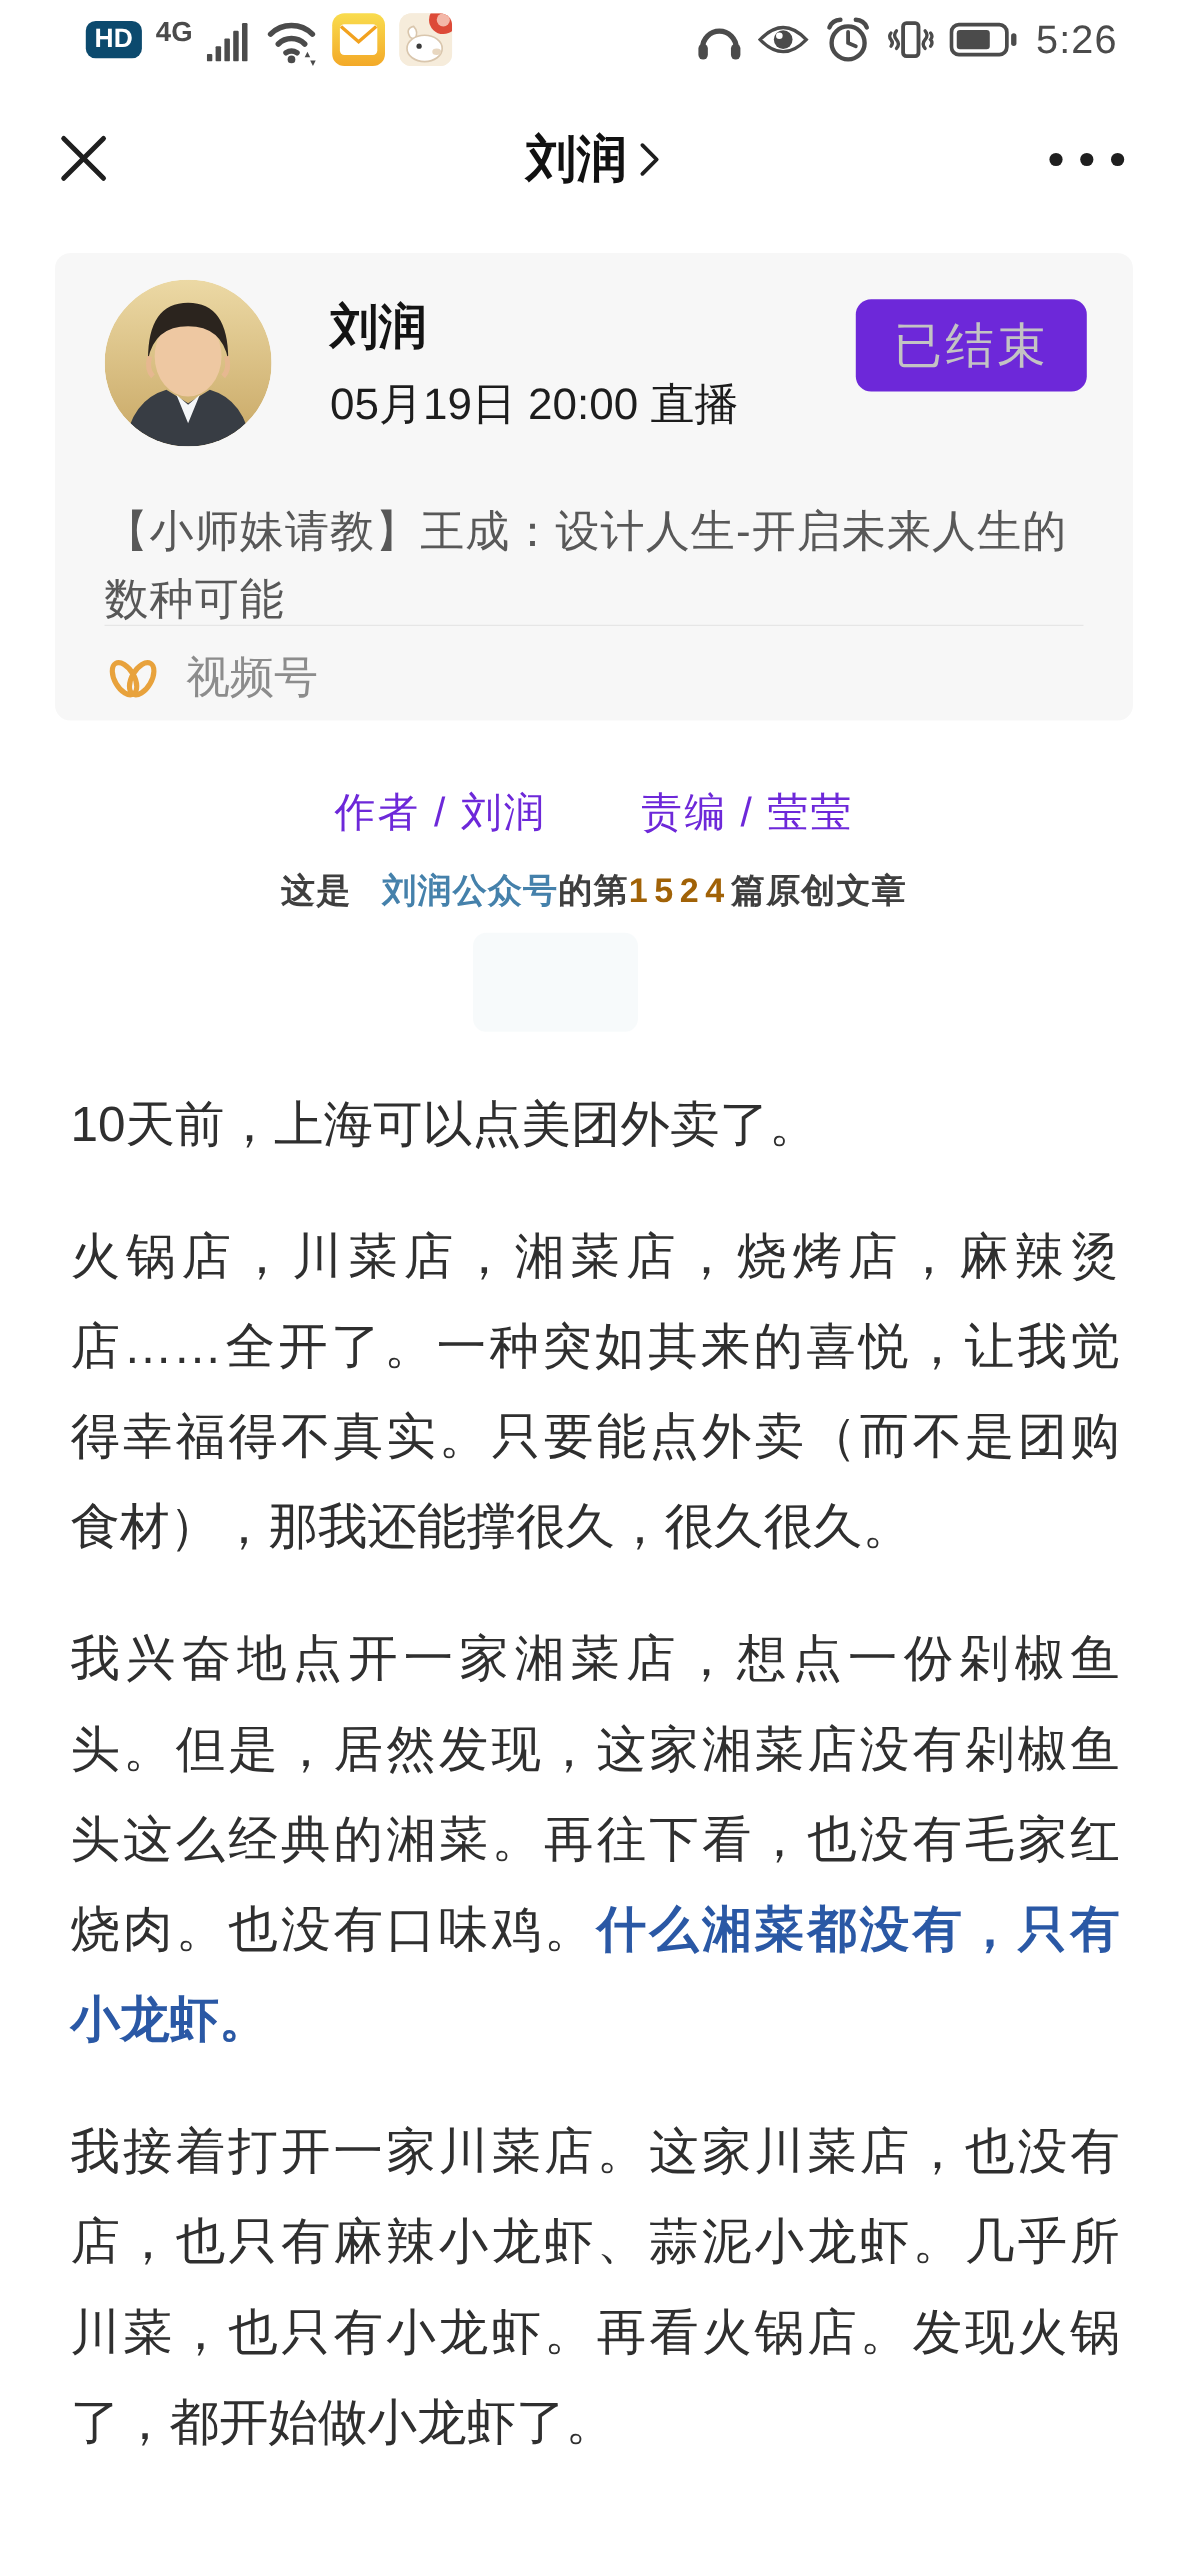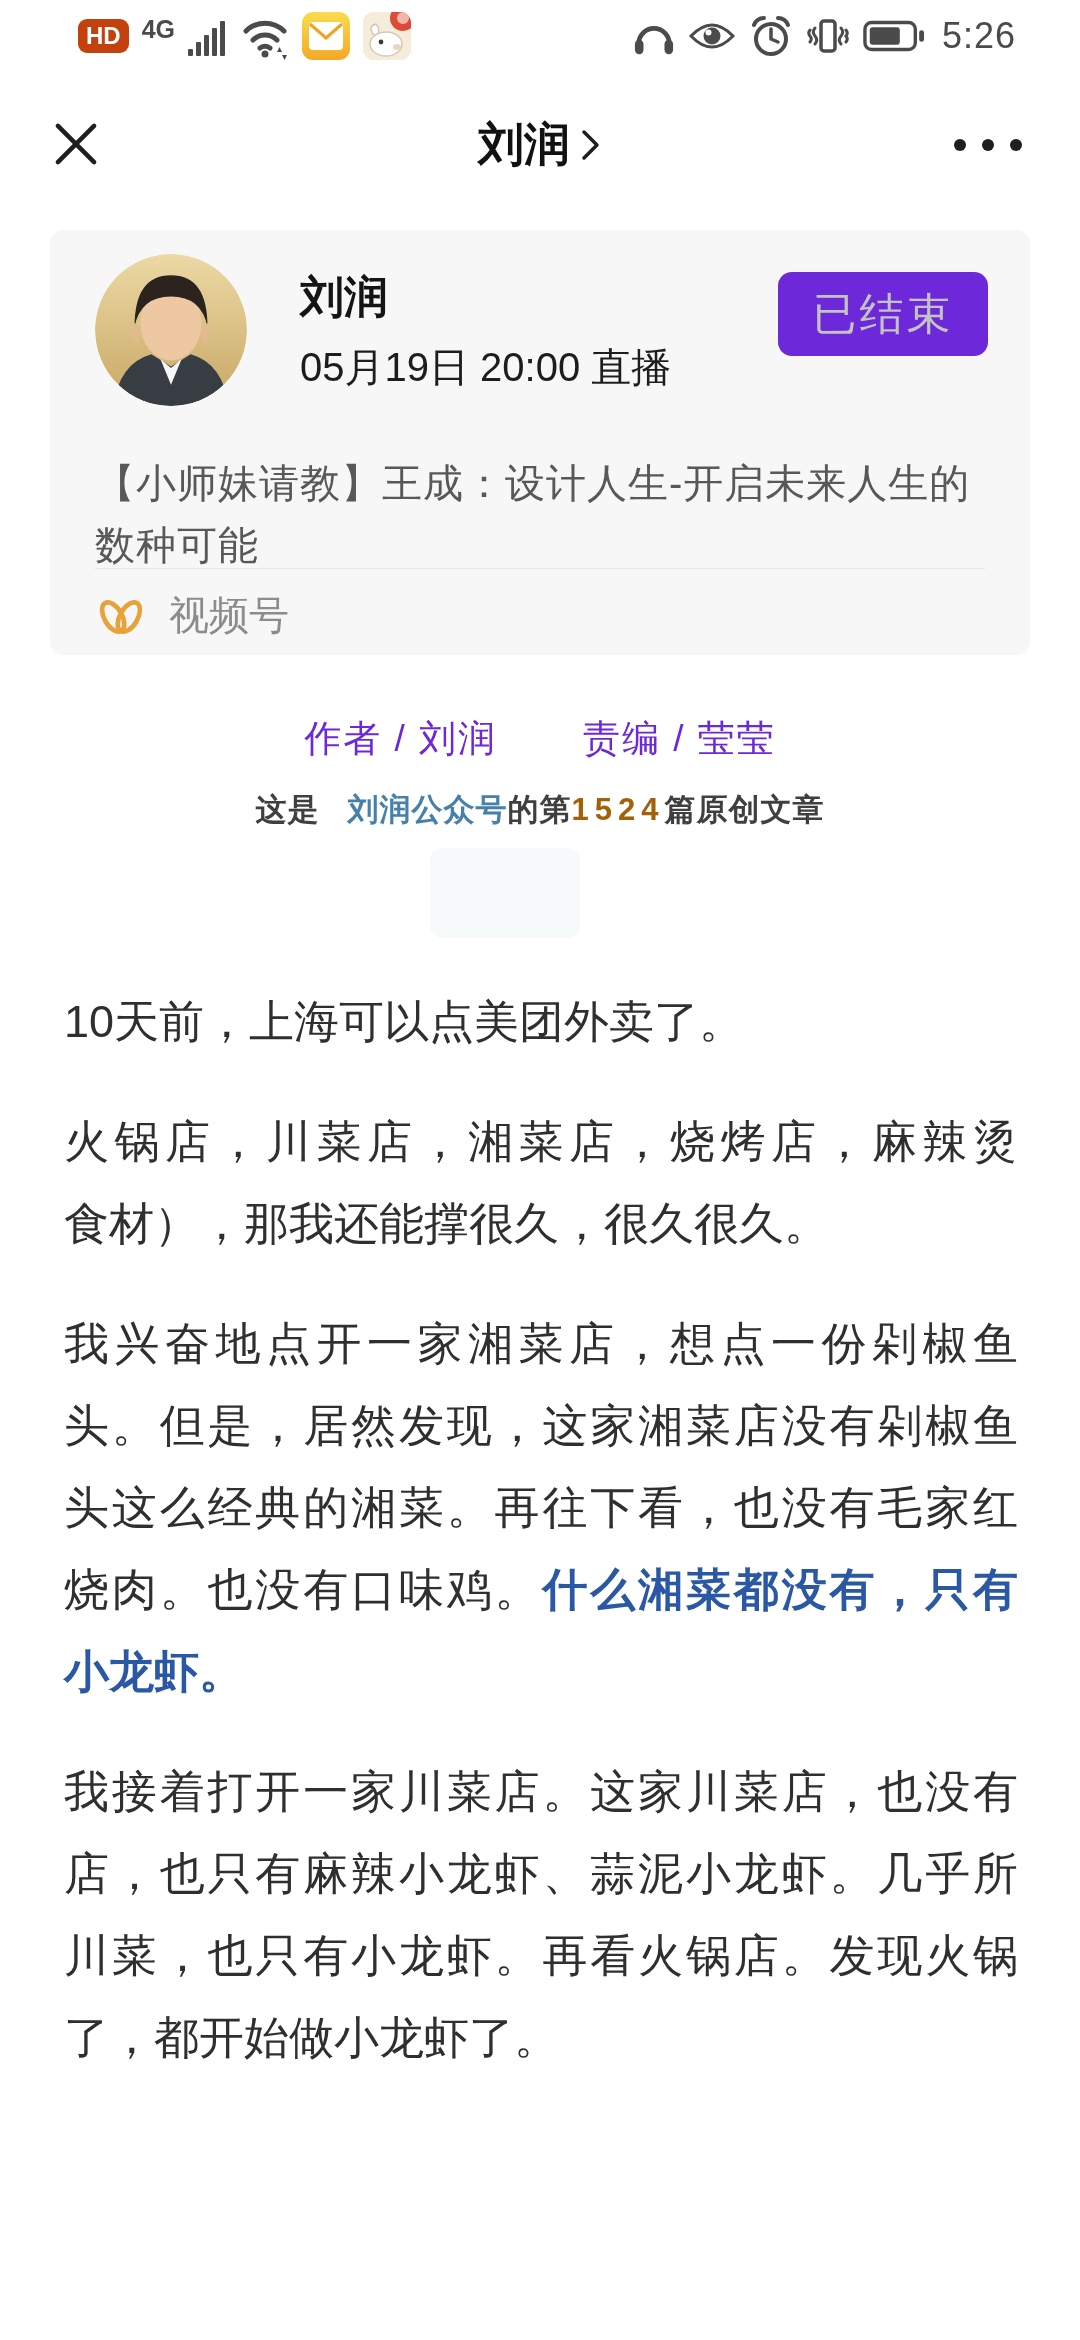--- a/index.html
+++ b/index.html
@@ -9,21 +9,21 @@
     -webkit-font-smoothing:antialiased;
   }
   
   .statusbar {
     position:absolute; top:0; left:0; right:0; height:66px;
     display:flex; align-items:center; justify-content:space-between;
     padding:6px 64px 0 78px; box-sizing:border-box;
   }
   .sb-group { display:flex; align-items:center; gap:13px; }
   .hd-badge {
-    background:#c2410c; color:#fff; font-size:24px; font-weight:700;
+    background:#0c4a6e; color:#fff; font-size:24px; font-weight:700;
     border-radius:9px; padding:5px 8px; line-height:1;
   }
   .fourg-label { font-size:25px; font-weight:700; color:#4b4b4b; position:relative; top:-7px; }
   .icon { display:block; }
   .mail-icon-bg {
     width:48px; height:48px; border-radius:11px;
     background:linear-gradient(180deg,#f9dc4e 0%,#f3a928 100%);
     display:flex; align-items:center; justify-content:center;
   }
   .jd-icon-bg {
@@ -224,20 +224,22 @@
 </div>
 
 <div class="watermark"></div>
 
 <div class="article" id="article">
     <div class="para">
       <div class="line"><span>10天前，上海可以点美团外卖了。</span></div>
     </div>
     <div class="para">
       <div class="line fill"><span>火锅店，川菜店，湘菜店，烧烤店，麻辣烫</span></div>
+      <div class="line fill"><span>店……全开了。一种突如其来的喜悦，让我觉</span></div>
+      <div class="line fill"><span>得幸福得不真实。只要能点外卖（而不是团购</span></div>
       <div class="line"><span>食材），那我还能撑很久，很久很久。</span></div>
     </div>
     <div class="para">
       <div class="line fill"><span>我兴奋地点开一家湘菜店，想点一份剁椒鱼</span></div>
       <div class="line fill"><span>头。但是，居然发现，这家湘菜店没有剁椒鱼</span></div>
       <div class="line fill"><span>头这么经典的湘菜。再往下看，也没有毛家红</span></div>
       <div class="line fill"><span>烧肉。也没有口味鸡。</span><span class="hl">什么湘菜都没有，只有</span></div>
       <div class="line"><span class="hl">小龙虾。</span></div>
     </div>
     <div class="para">

